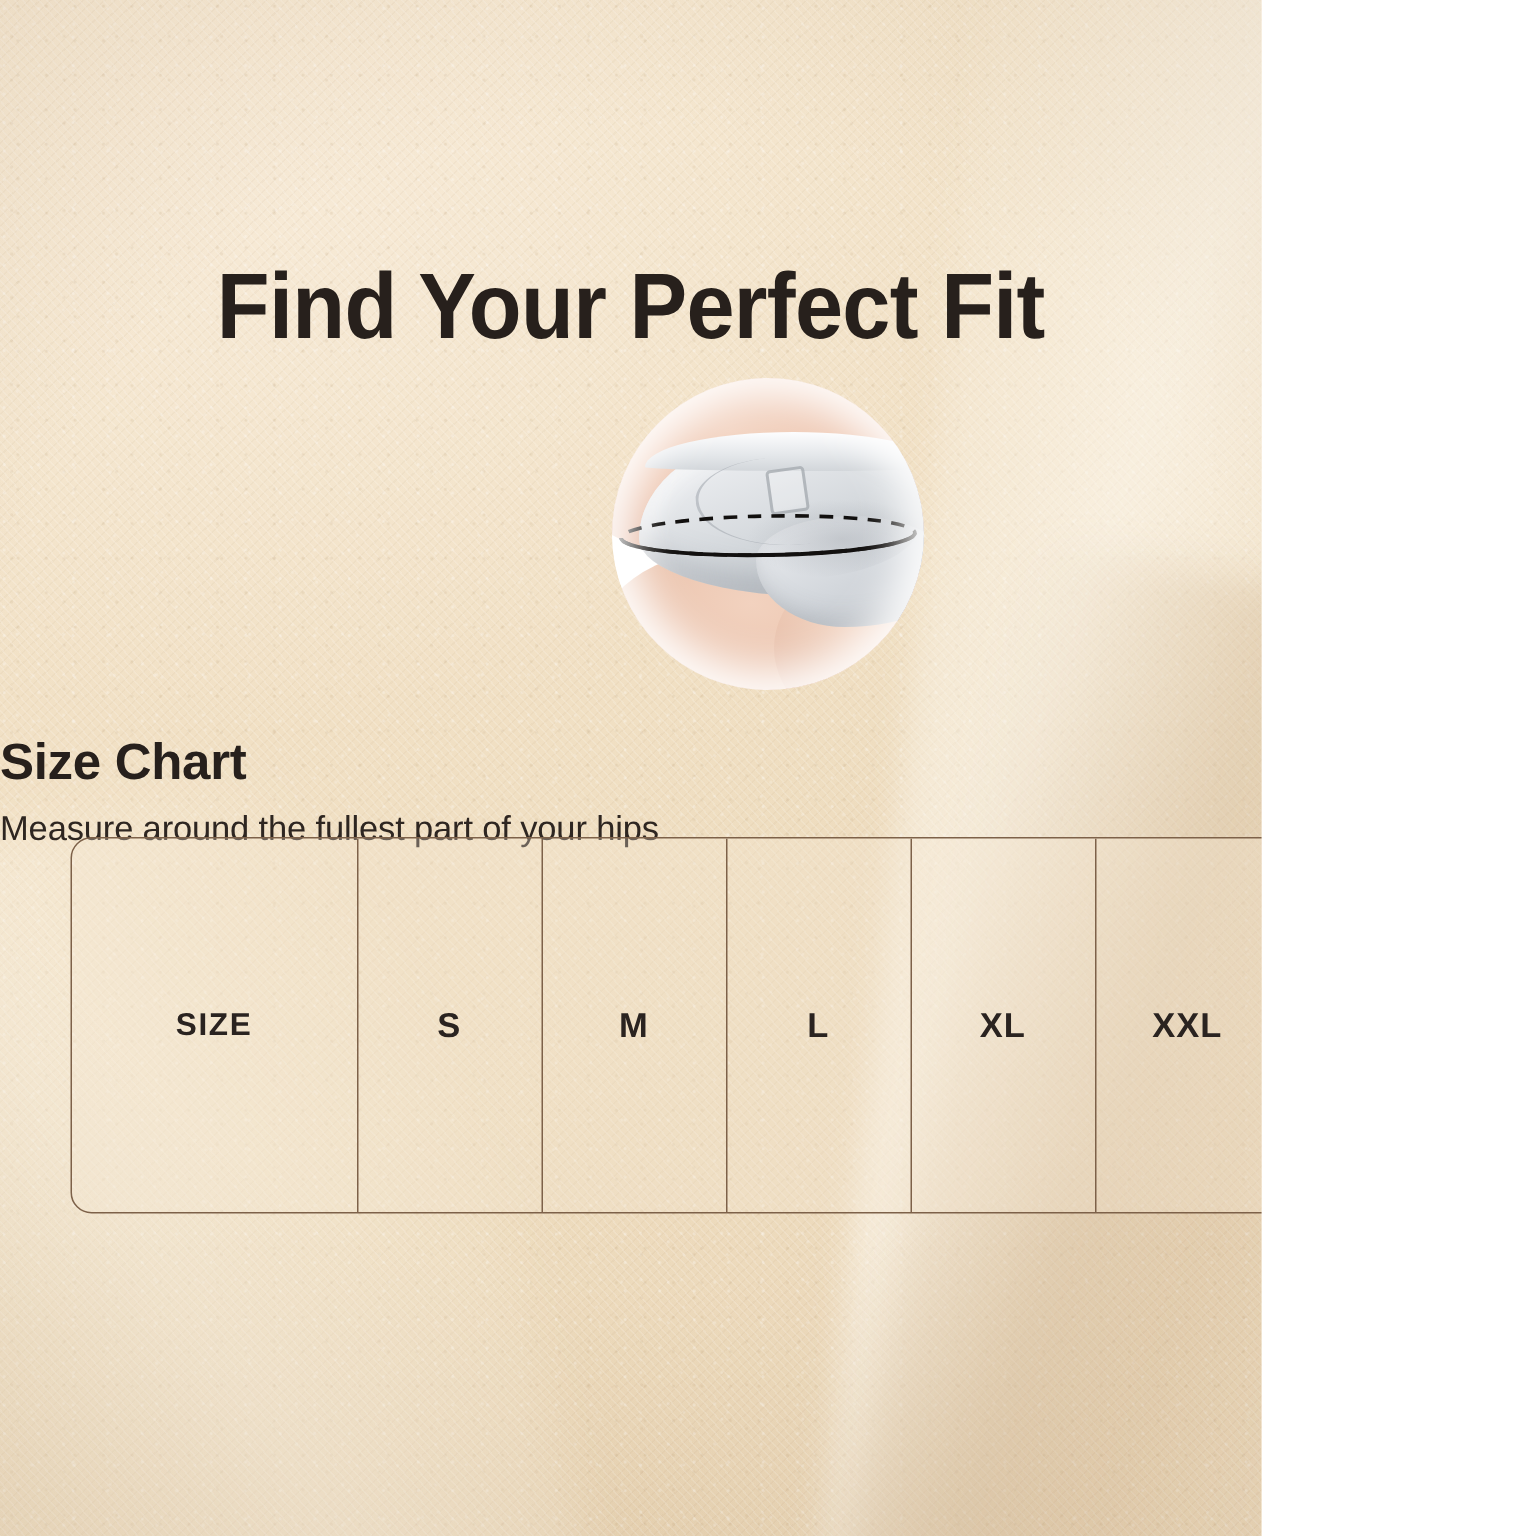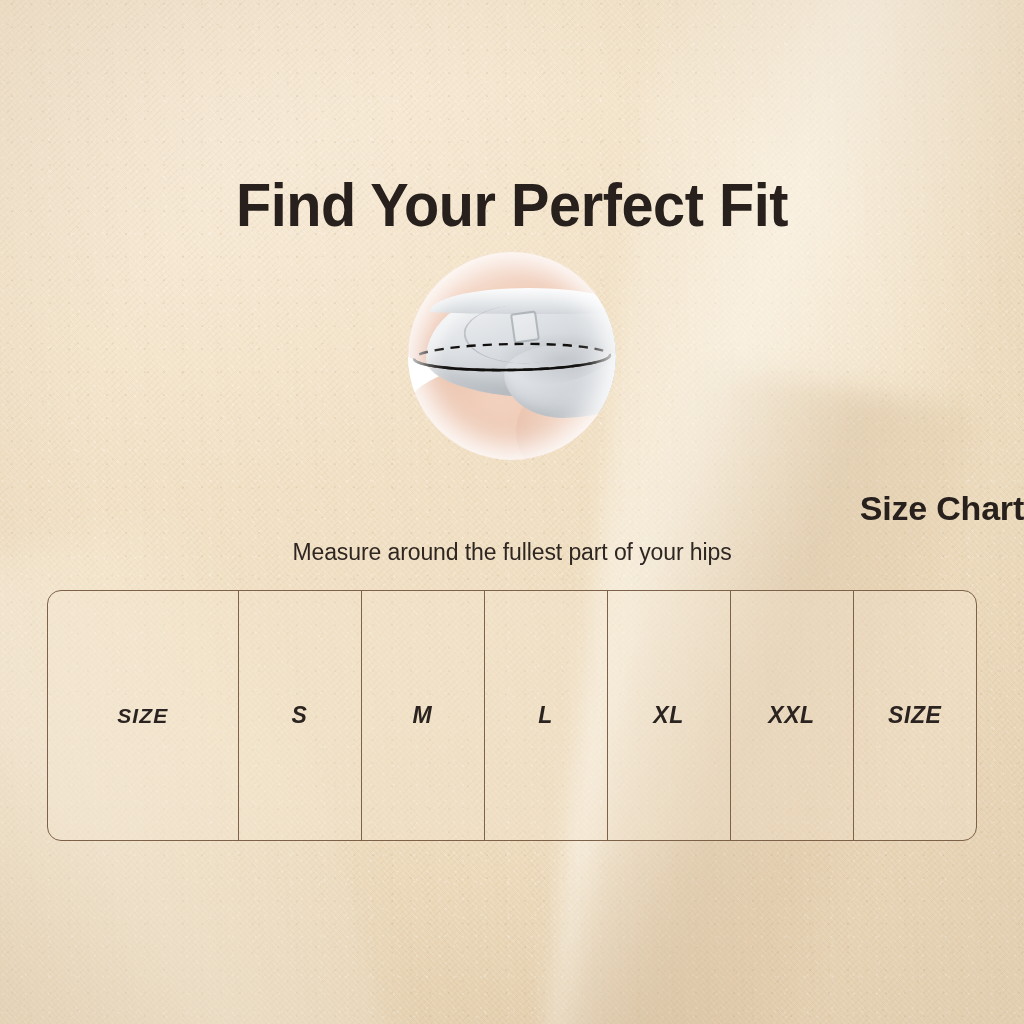--- a/index.html
+++ b/index.html
@@ -8,21 +8,21 @@
   }
   body {
     width: 1024px;
     height: 1024px;
     overflow: hidden;
     font-family: "Liberation Sans", sans-serif;
   }
 
   #page {
     position: relative;
-    width: 1024px;
+    width: 841px;
     height: 1024px;
     background: #f2e2c8;
     overflow: hidden;
   }
 
   
   .bg-base {
     position: absolute;
     inset: 0;
     background:
@@ -199,50 +199,48 @@
     left: 0; top: 0;
     width: 208px; height: 208px;
     overflow: visible;
   }
 
   
   .section-title {
     position: absolute;
     left: 0; right: 0;
     top: 489px;
-    text-align: right;
+    text-align: left;
     font-size: 34px;
     font-weight: bold;
     color: #27201c;
     letter-spacing: -0.2px;
   }
   .section-sub {
     position: absolute;
     left: 0; right: 0;
     top: 539px;
-    text-align: center;
     font-size: 23px;
     font-weight: normal;
     color: #2e2621;
     letter-spacing: -0.1px;
   }
 
   
   .size-table-wrap {
     position: absolute;
     left: 47px;
-    top: 590px;
+    top: 558px;
     width: 930px;
     height: 251px;
     border: 1.6px solid #7d6149;
     border-radius: 14px;
     box-sizing: border-box;
     overflow: hidden;
     background: rgba(246,233,212,0.30);
-    font-style: italic;
   }
   table.size-table {
     width: 100%;
     height: 100%;
     border-collapse: collapse;
     table-layout: fixed;
   }
   table.size-table td {
     border-right: 1.4px solid #7d6149;
     border-bottom: 1.4px solid #7d6149;

